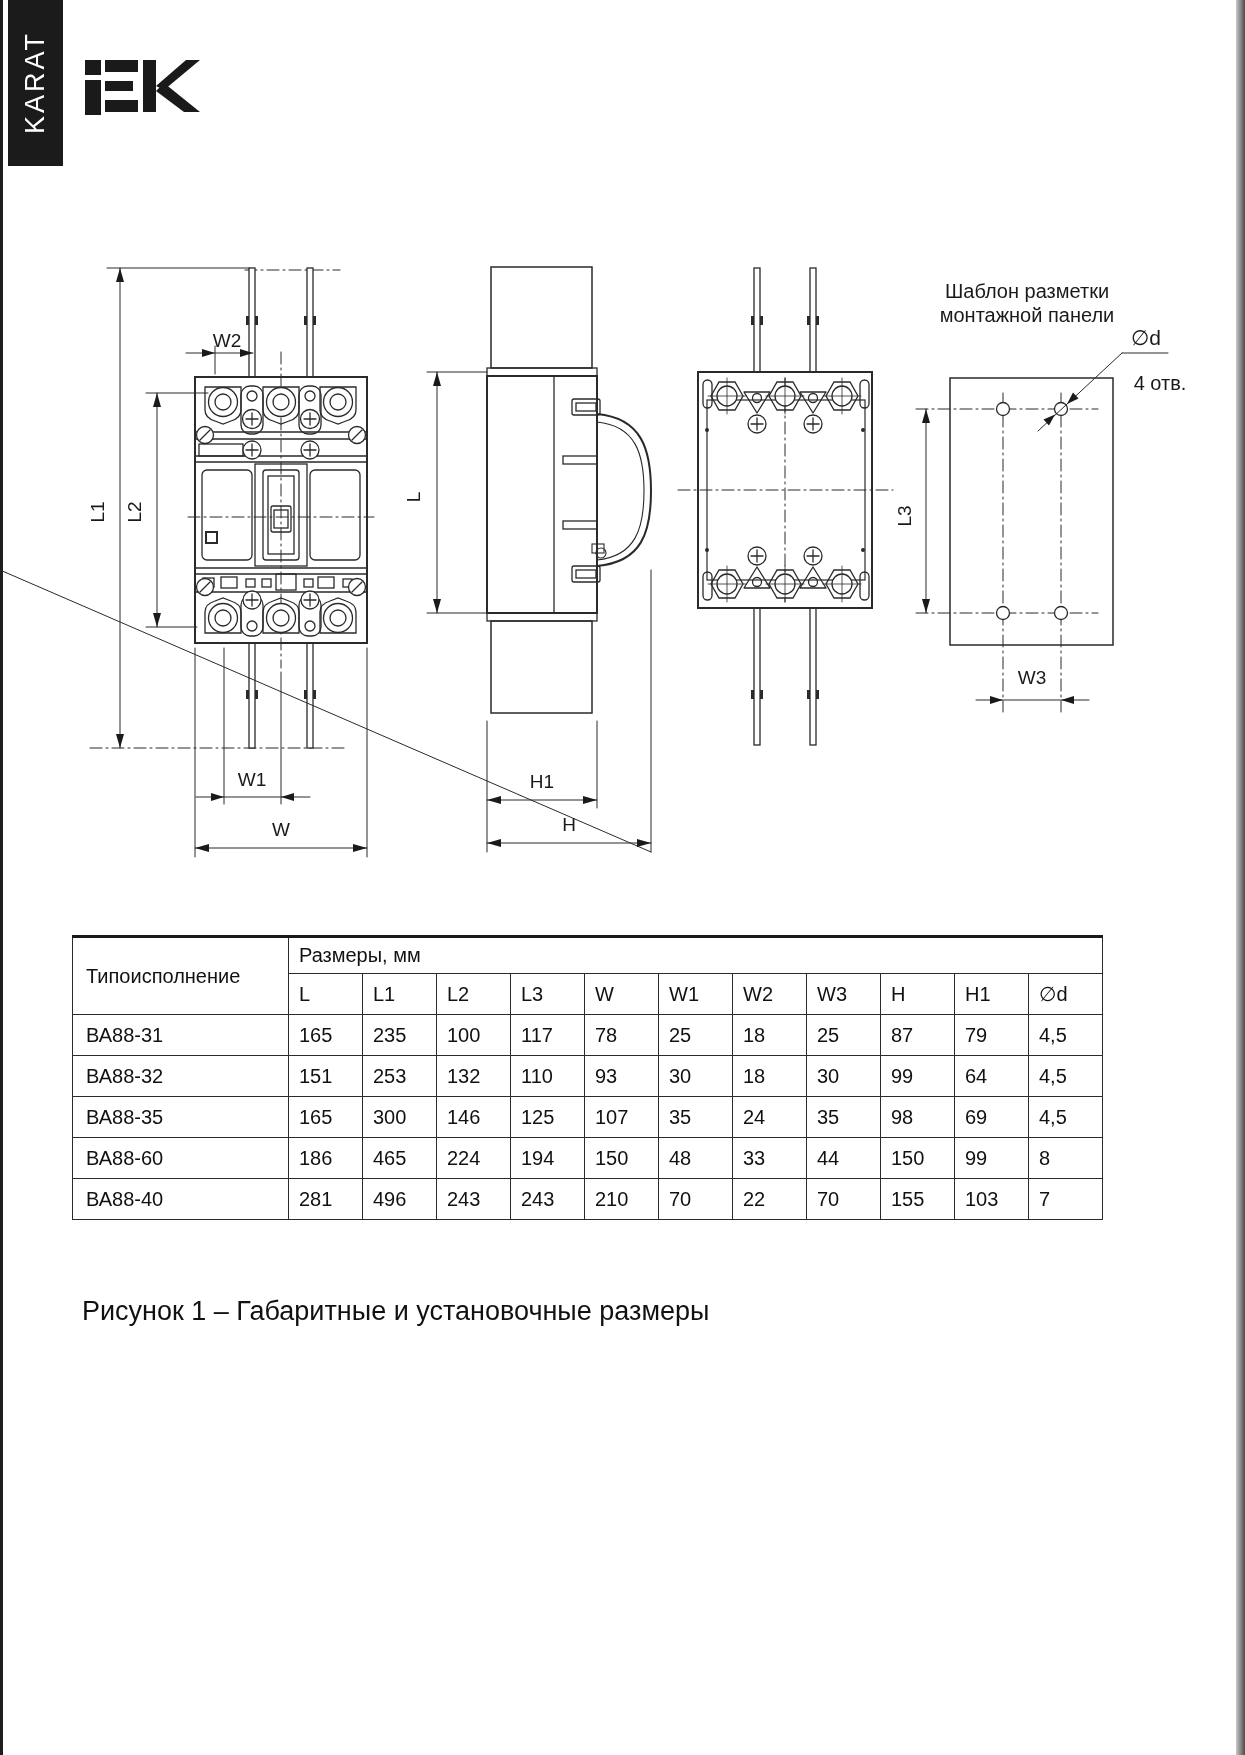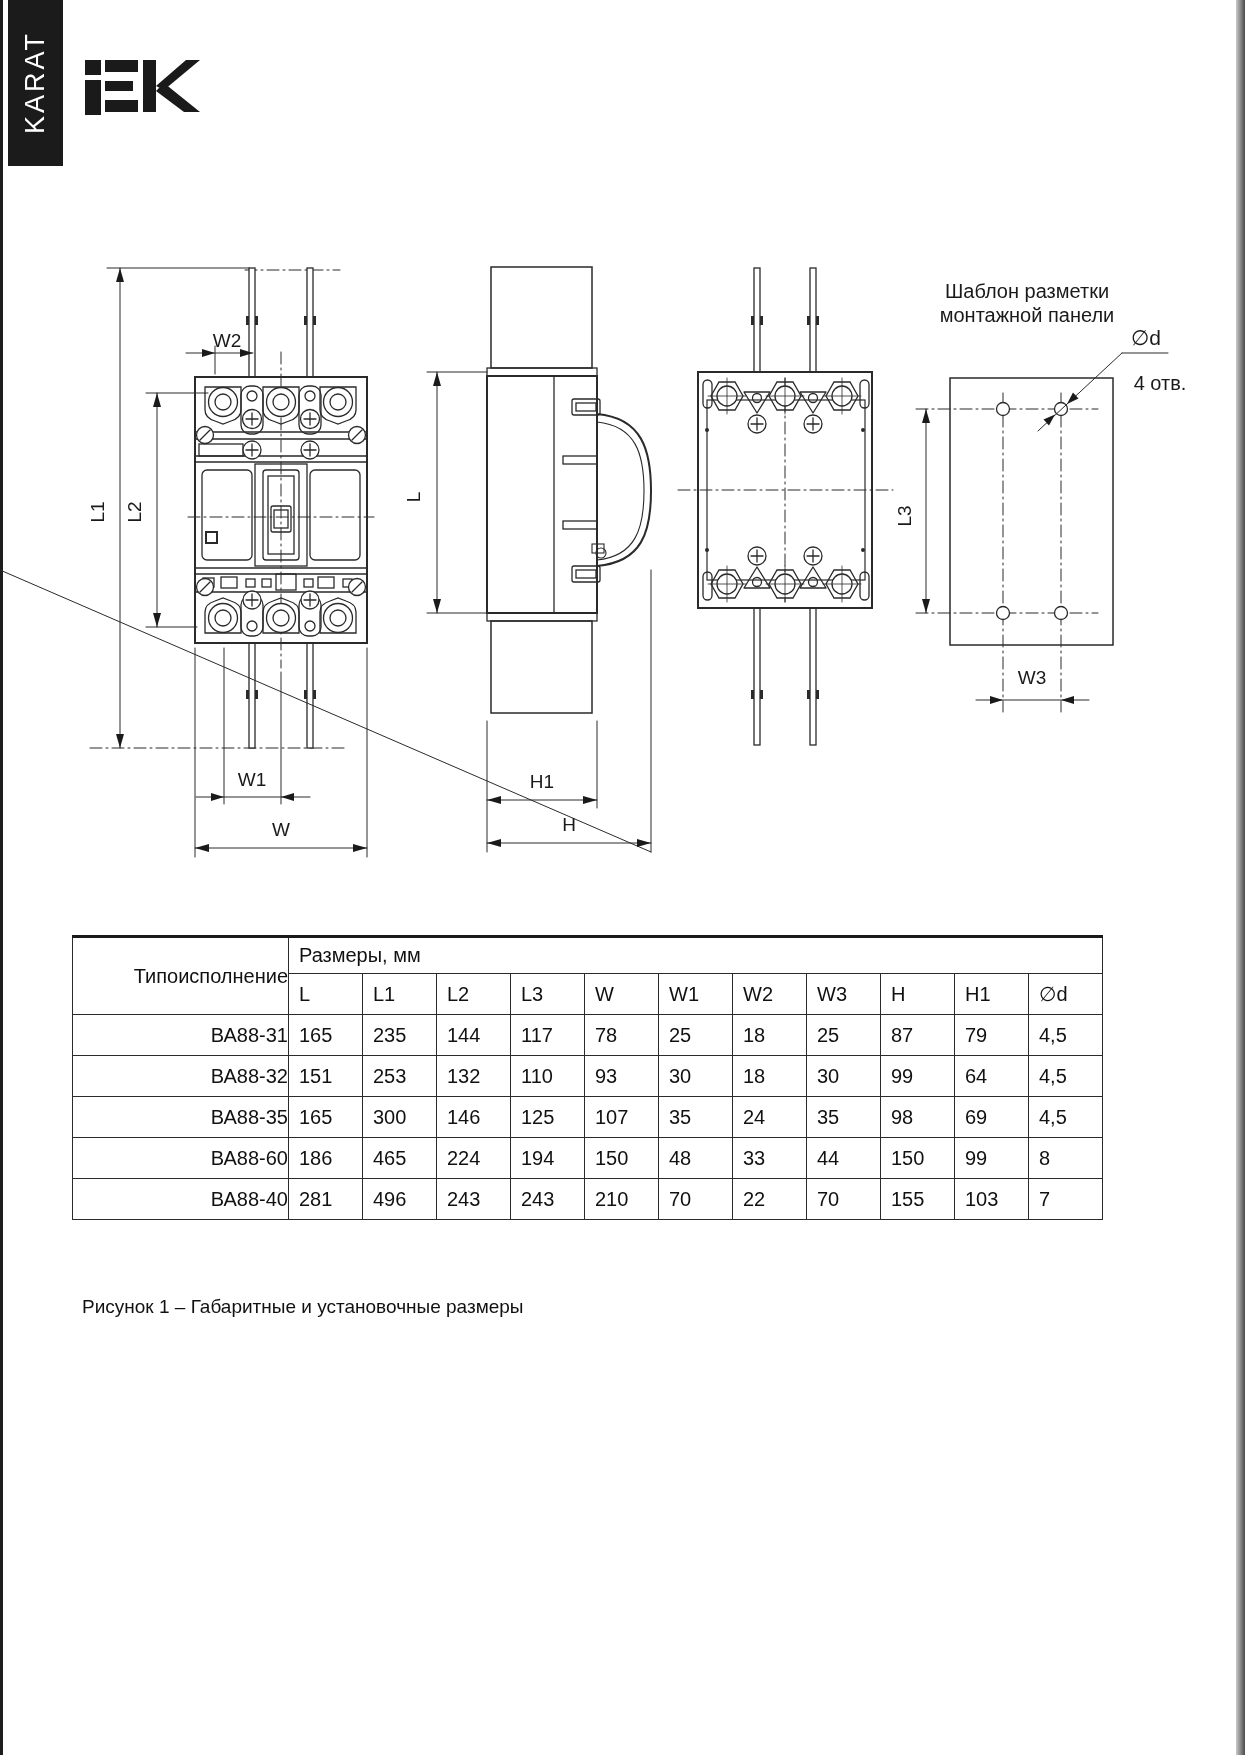--- a/index.html
+++ b/index.html
@@ -23,25 +23,25 @@
   svg text{font-family:"Liberation Sans", sans-serif;fill:#1a1a1a;}
   .dims-table{
     position:absolute;left:72px;top:935px;border-collapse:collapse;
     font-size:20px;color:#111;table-layout:fixed;
   }
   .dims-table td,.dims-table th{
     border:1.5px solid #2b2b2b;font-weight:400;text-align:left;
     padding:0 0 0 10px;vertical-align:middle;white-space:nowrap;
   }
   .dims-table{border-top:3px solid #1a1a1a;}
-  .dims-table .c-type{width:202px;padding-left:13px;text-align:right;}
+  .dims-table .c-type{width:202px;padding-left:13px;}
   .dims-table .c-val{width:63px;}
   .dims-table tr{height:41px;}
   .dims-table tr.hdr1{height:37px;}
-  .caption{position:absolute;left:82px;top:1296px;font-size:19px;color:#111;}
+  .caption{position:absolute;left:82px;top:1296px;font-size:27px;color:#111;}
 </style>
 </head>
 <body>
 
 <div class="edge-left"></div>
 <div class="edge-right"></div>
 
 <div class="karat-tab">
   <span>KARAT</span>
 </div>
@@ -395,21 +395,21 @@
     <th class="c-val">W2</th>
     <th class="c-val">W3</th>
     <th class="c-val">H</th>
     <th class="c-val">H1</th>
     <th class="c-val">∅d</th>
   </tr>
   <tr>
     <td class="c-type">ВА88-31</td>
     <td>165</td>
     <td>235</td>
-    <td>144</td>
+    <td>100</td>
     <td>117</td>
     <td>78</td>
     <td>25</td>
     <td>18</td>
     <td>25</td>
     <td>87</td>
     <td>79</td>
     <td>4,5</td>
   </tr>
   <tr>

